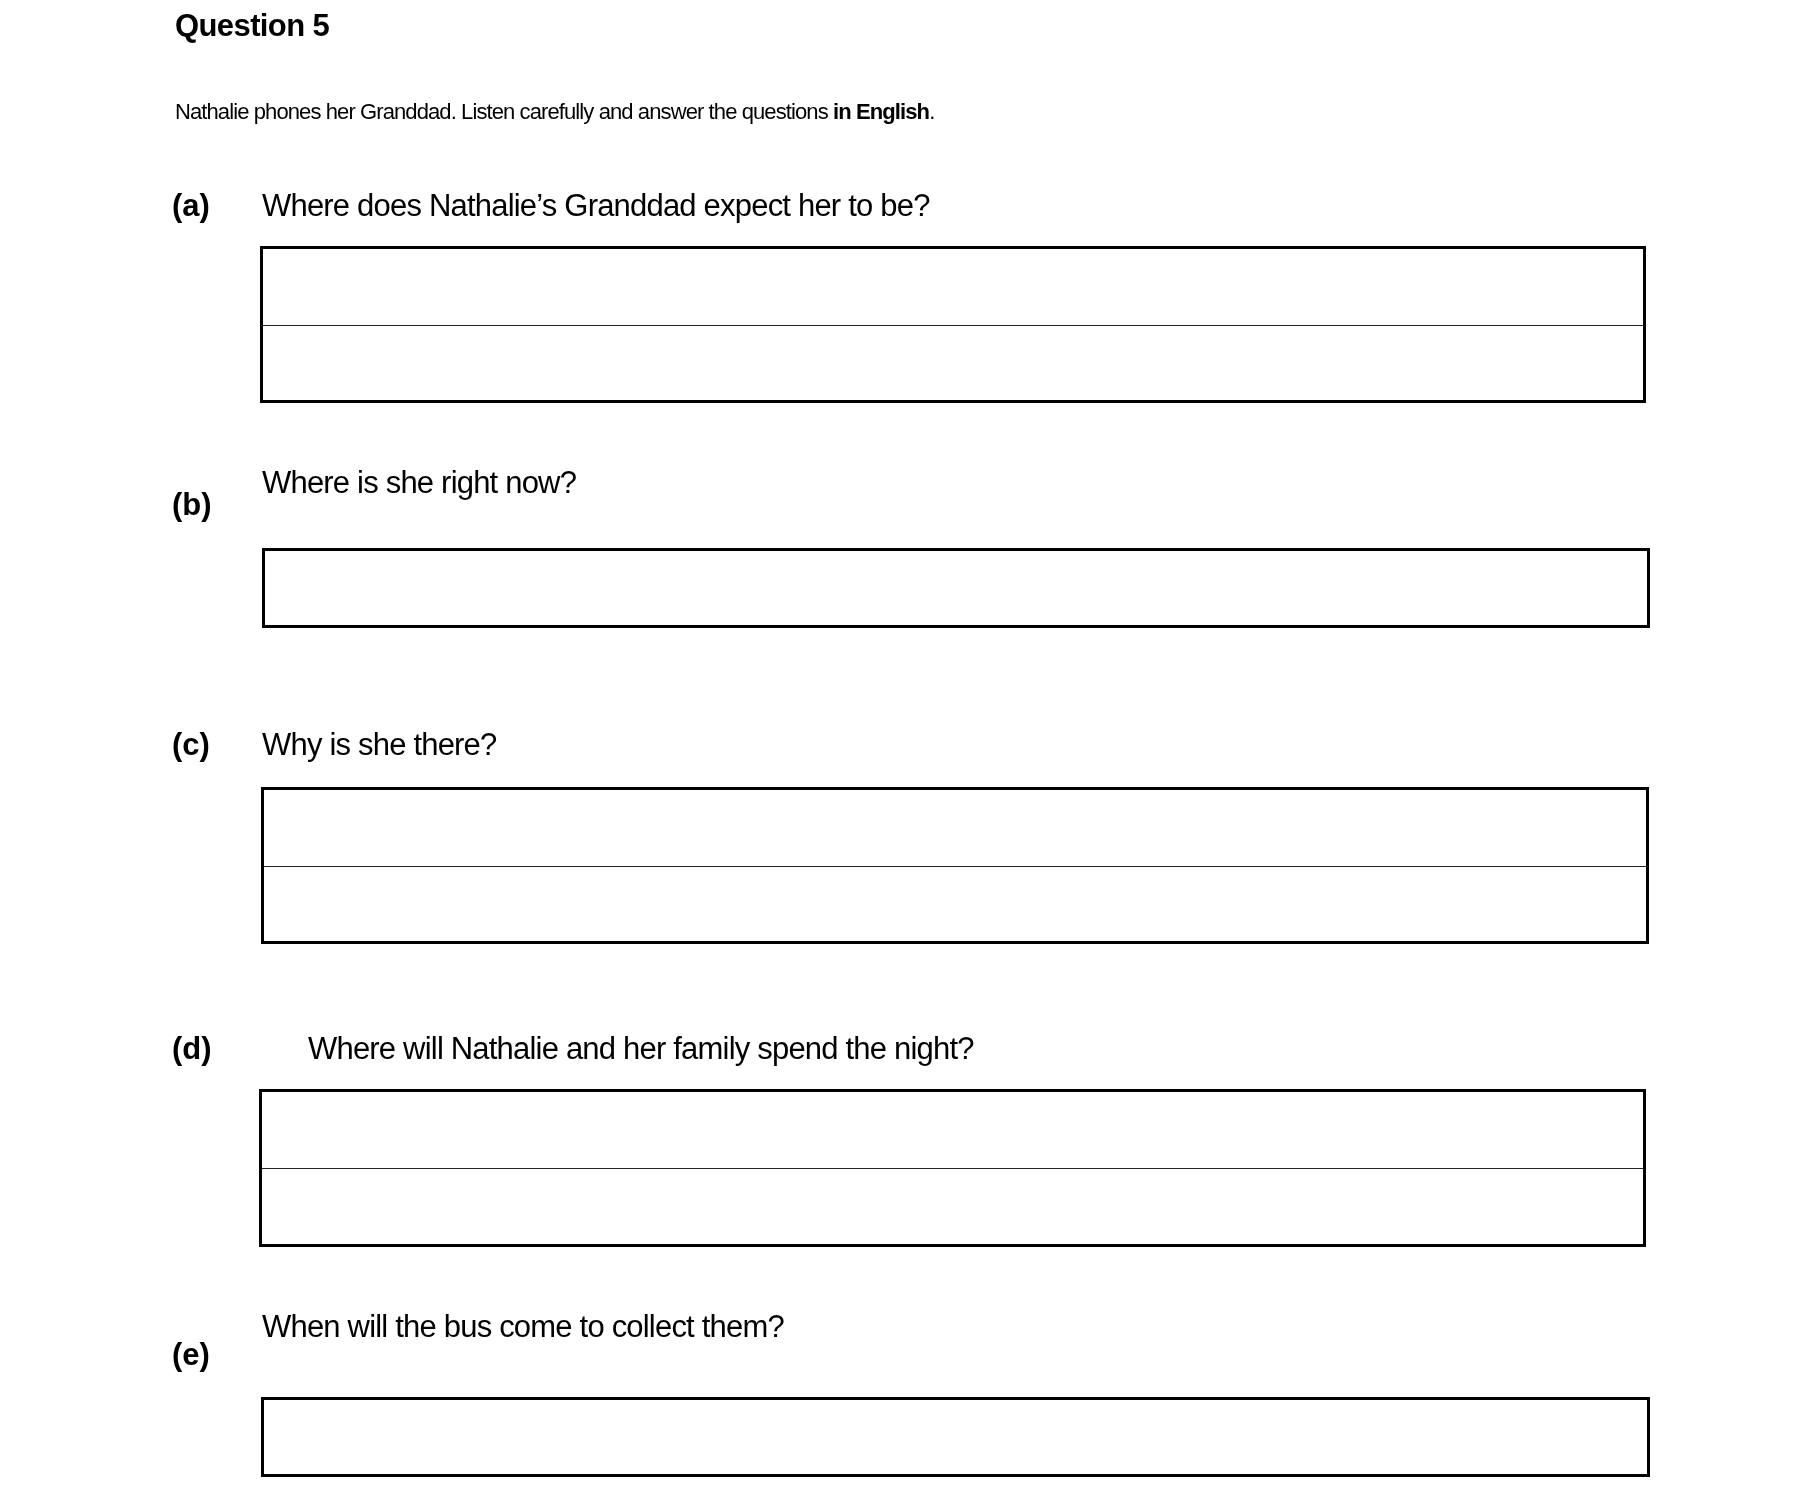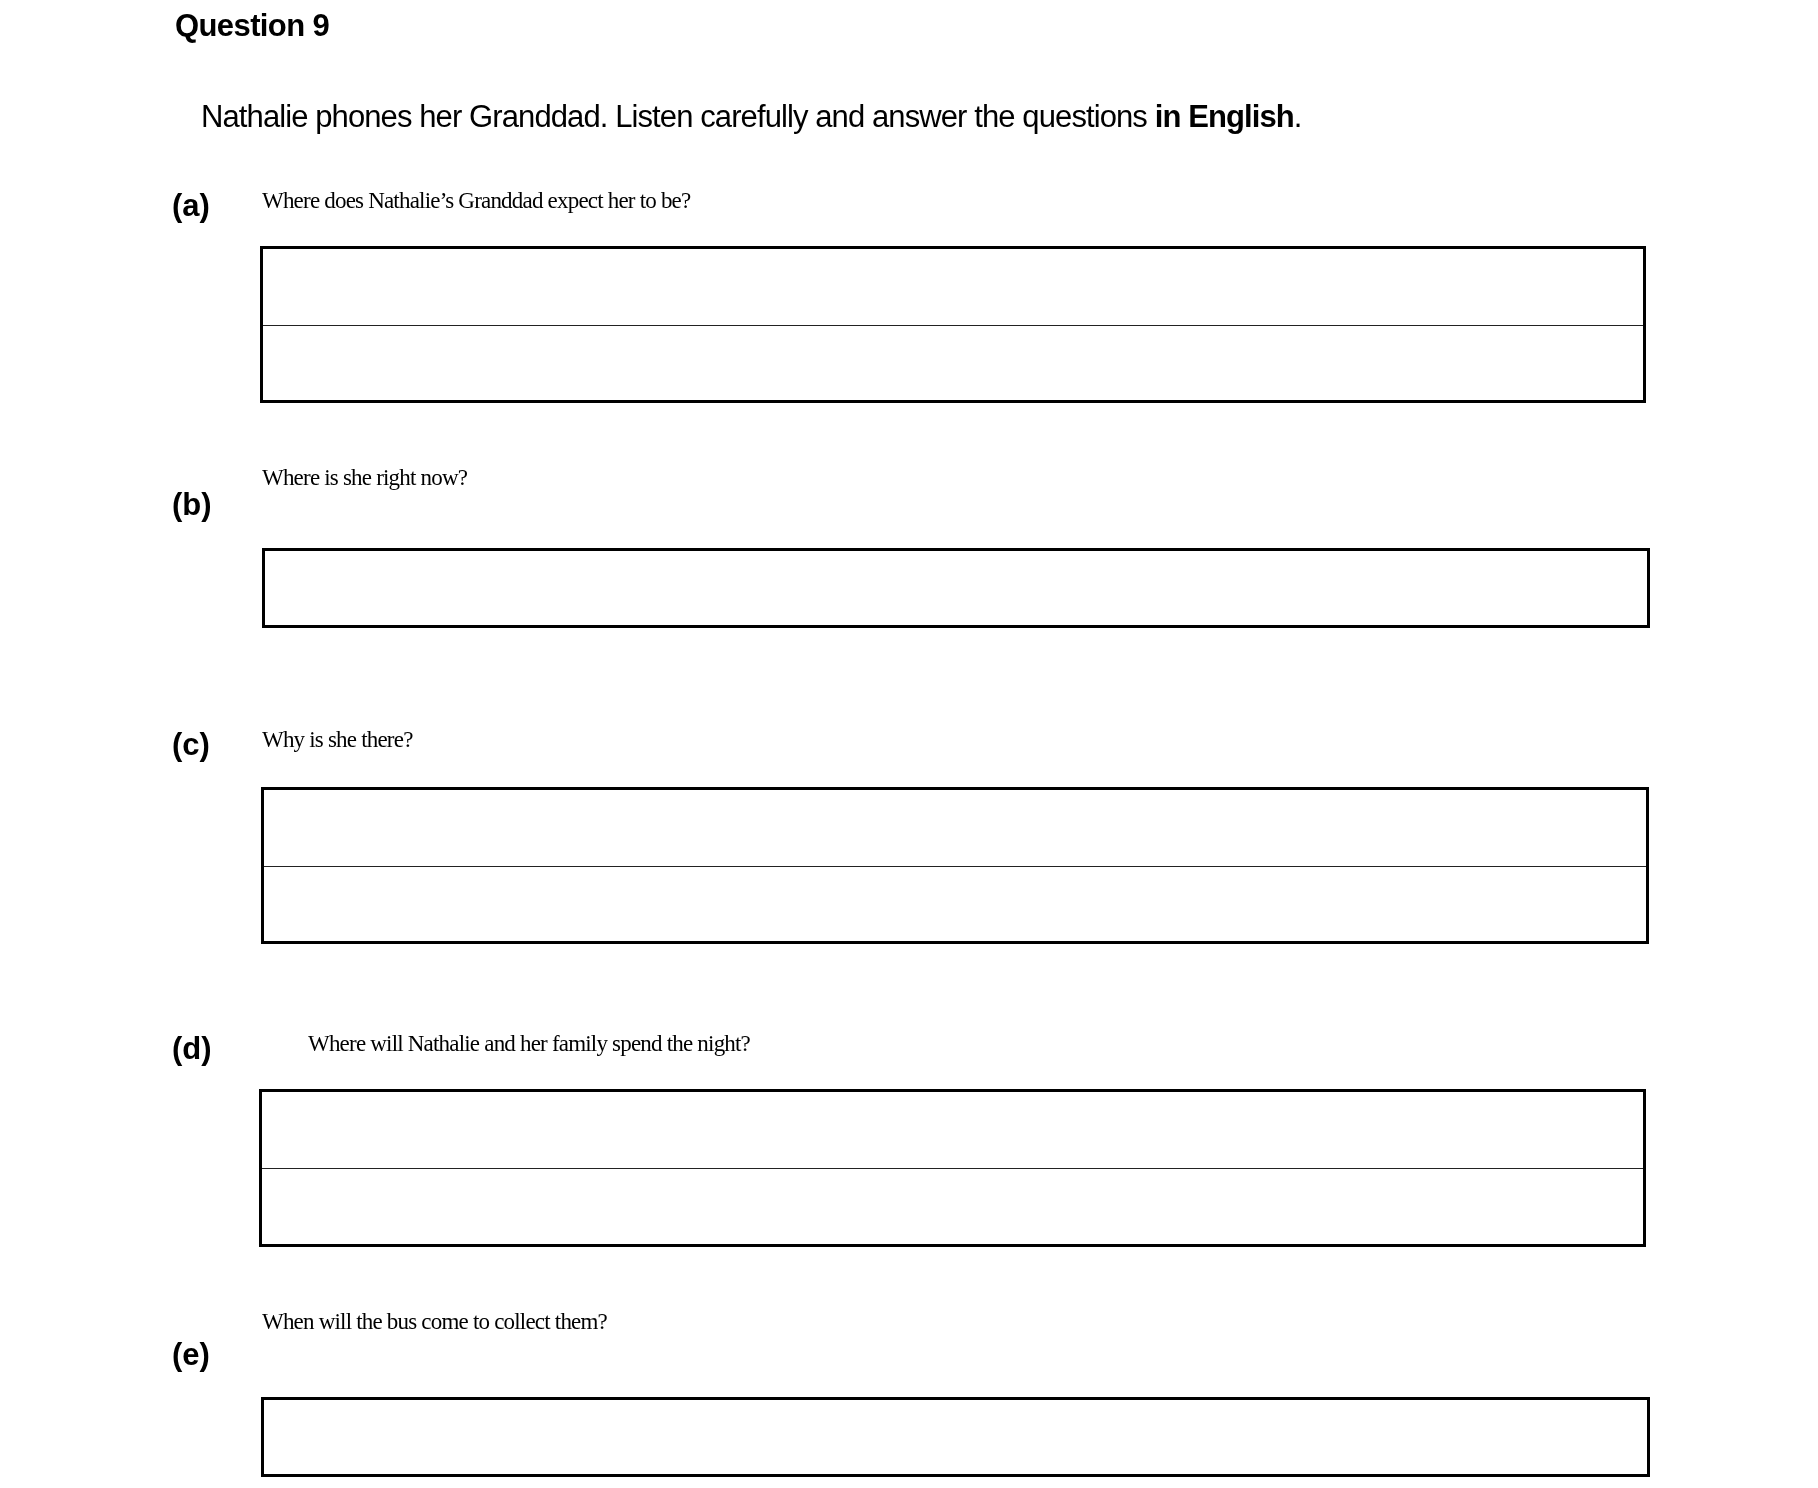--- a/index.html
+++ b/index.html
@@ -19,53 +19,51 @@
     .title {
       left: 175px;
       top: 8px;
       font-size: 31px;
       font-weight: bold;
       letter-spacing: -0.6px;
     }
     .intro {
       left: 175px;
       top: 99px;
-      font-size: 31px;
+      font-size: 22px;
       letter-spacing: -0.9px;
-      margin-left: 26px;
     }
     .intro b { font-weight: bold; }
     .label {
       font-size: 31px;
       font-weight: bold;
       left: 172px;
     }
     .qtext {
-      font-size: 23px;
+      font-size: 31px;
       left: 262px;
       letter-spacing: -0.8px;
-      font-family: Liberation Serif, serif;
     }
     .answer-box {
       position: absolute;
       border: 3px solid #000000;
       box-sizing: border-box;
       background: #ffffff;
     }
     .answer-line {
       position: absolute;
       left: 0;
       right: 0;
       border-top: 1.5px solid #222222;
     }
   </style>
 </head>
 <body>
 
-<div class="abs title">Question 9</div>
+<div class="abs title">Question 5</div>
 
 <div class="abs intro"><span>Nathalie phones her Granddad. Listen carefully and answer the questions </span><b>in English</b><span>.</span></div>
 
 <div class="abs label" style="top:188px;">(a)</div>
 <div class="abs qtext" style="top:188px;">Where does Nathalie’s Granddad expect her to be?</div>
 <div class="answer-box" style="left:260px; top:246px; width:1386px; height:157px;">
   <div class="answer-line" style="top:76px;"></div>
 </div>
 
 <div class="abs label" style="top:487px;">(b)</div>

